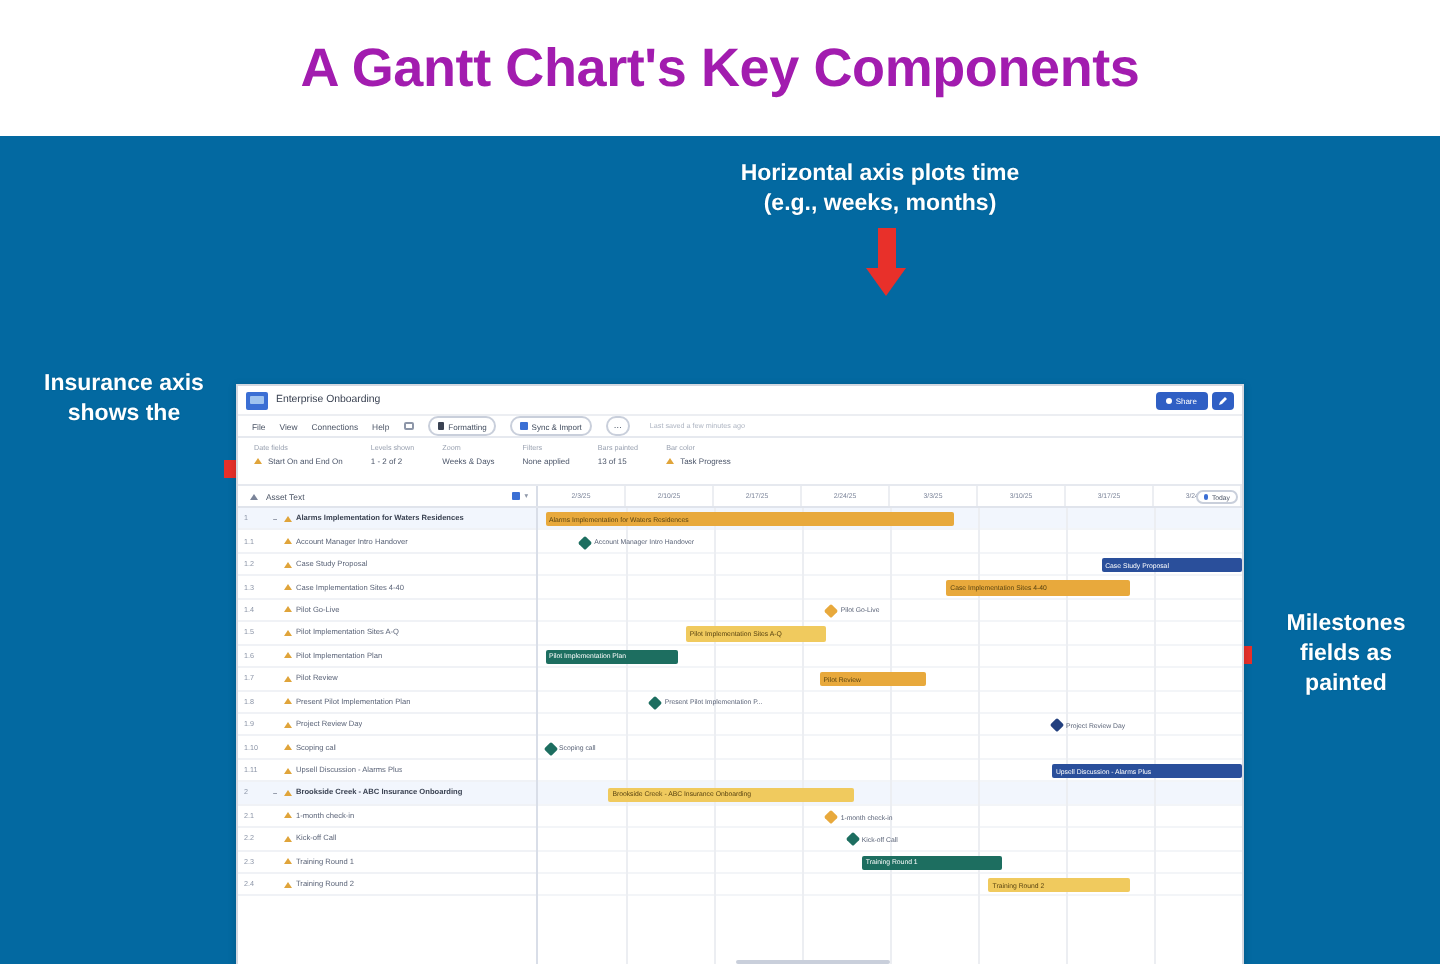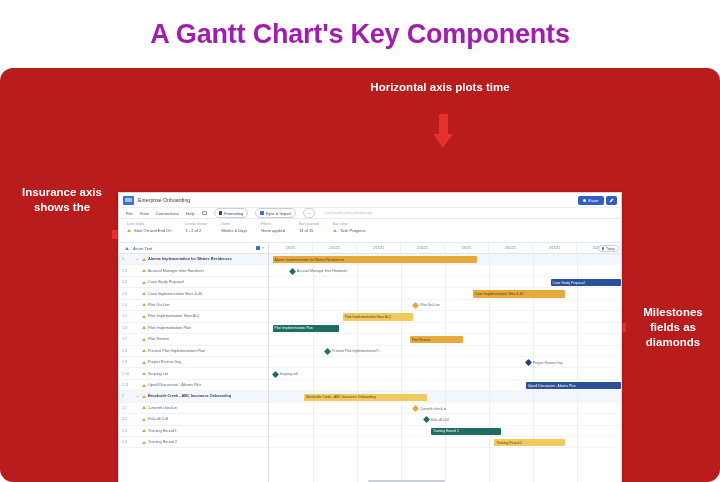--- a/index.html
+++ b/index.html
@@ -17,22 +17,21 @@
     display: flex; align-items: center; justify-content: center;
   }
   .page-title {
     font-size: 27px; font-weight: bold; color: #a21caf;
     letter-spacing: -0.2px;
   }
   
   .blue-canvas {
     position: absolute; left: 0; top: 68px;
     width: 720px; height: 414px;
-    background: #b91c1c;
-    border-radius: 13px;
+    background: #0369a1;
   }
   
   .anno {
     position: absolute;
     color: #ffffff;
     font-size: 11.5px;
     font-weight: bold;
     line-height: 1.32;
     text-align: center;
     text-shadow: 0 0 1px rgba(0,0,0,0.12);
@@ -229,31 +228,32 @@
 <body>
 
 <div class="title-band">
   <div class="page-title">A Gantt Chart's Key Components</div>
 </div>
 
 <div class="blue-canvas">
 
   <div class="anno anno-top">
     <div>Horizontal axis plots time</div>
+    <div>(e.g., weeks, months)</div>
   </div>
 
   <div class="anno anno-left">
     <div>Insurance axis</div>
     <div>shows the</div>
   </div>
 
   <div class="anno anno-right">
     <div>Milestones</div>
     <div>fields as</div>
-    <div>diamonds</div>
+    <div>painted</div>
   </div>
 
   <div class="anno anno-bottom">
     <div>Bars display the tasks'</div>
     <div>start and end dates</div>
   </div>
 
   <div class="arrow arrow-down">
     <div class="shaft"></div>
       <div class="head"></div>

